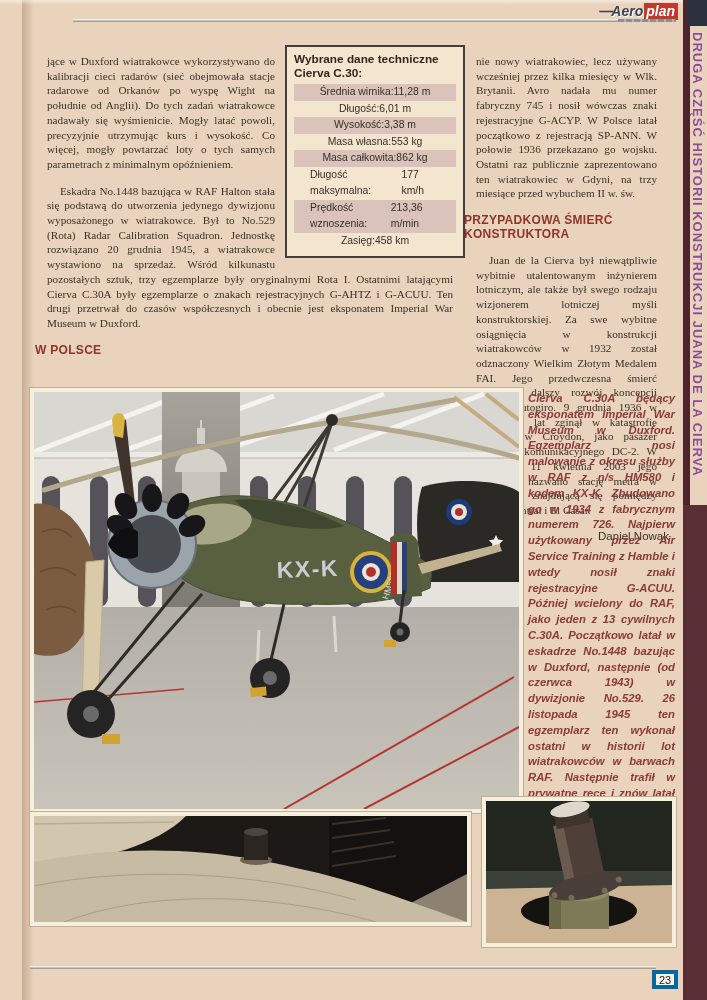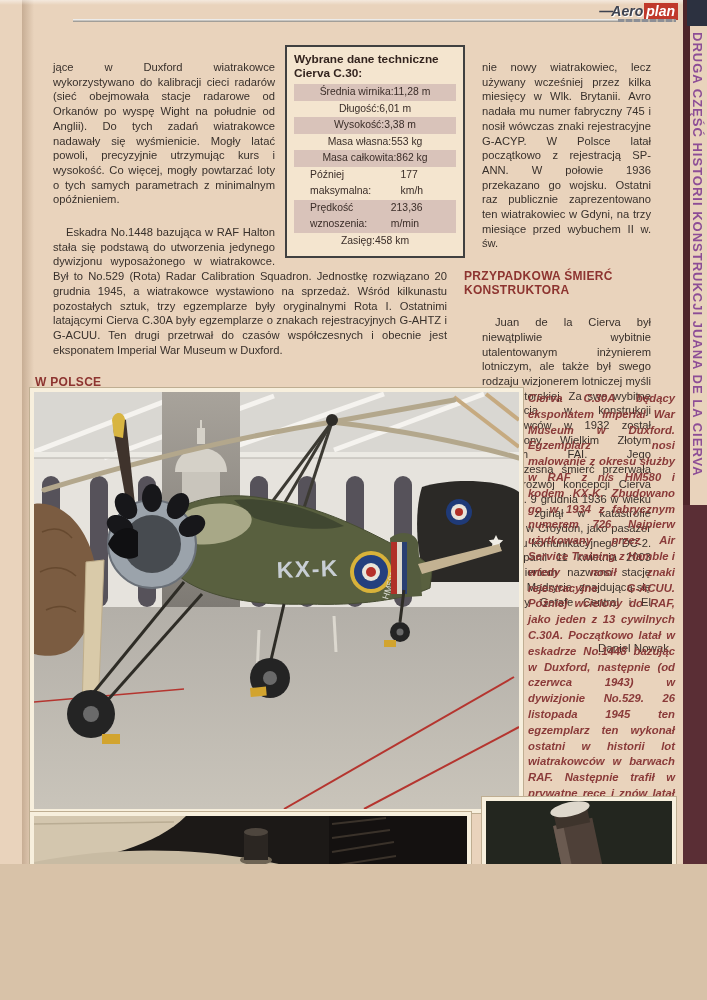--- a/index.html
+++ b/index.html
@@ -1,17 +1,17 @@
 <!DOCTYPE html>
 <html><head>
 <meta charset="utf-8">
 <style>
   html,body{margin:0;padding:0;background:#d8c2a8;}
   .page{
-    position:relative;width:707px;height:864px;margin:0 auto;
+    position:relative;width:707px;height:1000px;margin:0 auto;
     background:#e9d3bc;overflow:hidden;
     font-family:"Liberation Sans",sans-serif;
   }
   .edge-left{position:absolute;left:22px;top:0;width:12px;height:1000px;
     background:linear-gradient(to right,rgba(110,75,45,.28),rgba(110,75,45,0));}
   .edge-top{position:absolute;left:0;top:0;width:707px;height:5px;
     background:linear-gradient(to bottom,rgba(255,255,255,.5),rgba(255,255,255,0));}
 
   
   .rule-top{position:absolute;left:73px;top:19px;width:592px;height:3px;
@@ -29,21 +29,21 @@
   .sidebar-bar{position:absolute;left:0;top:0;width:7px;height:1000px;background:#4e252a;}
   .sidebar-square{position:absolute;left:4px;top:0;width:20px;height:26px;background:#2c3140;}
   .sidebar-title{position:absolute;left:7px;top:32px;height:480px;
     writing-mode:vertical-rl;font-weight:bold;font-size:13px;letter-spacing:1px;
     color:#8d4d96;white-space:nowrap;}
   .sidebar-bottom{position:absolute;left:0;top:505px;width:24px;height:495px;background:#5a2e35;}
 
   
   .left-area{position:absolute;left:35px;top:42px;width:430px;}
   .right-col{position:absolute;left:464px;top:42px;width:205px;}
-  p.body{margin:18px;font-size:11.2px;line-height:14.7px;text-align:justify;color:#38302b;}
+  p.body{margin:12px;font-size:11.2px;line-height:14.7px;text-align:justify;color:#38302b;font-family:Liberation Serif, serif;}
   p.indent{text-indent:13px;}
   h2.section{margin:10px 0 3px;font-size:12px;letter-spacing:.3px;color:#8d3430;}
   .author{margin-top:12px;font-size:11.5px;color:#38302b;text-align:right;}
 
   
   .spec-table{float:right;width:180px;margin:3px 0 8px 10px;border:2px solid #404040;
     background:#f4e5cf;padding:5px 7px 7px;box-sizing:border-box;}
   .spec-title{font-weight:bold;font-size:11.8px;color:#33241f;margin-bottom:4px;}
   .spec-row{display:flex;justify-content:center;font-size:10.4px;
     line-height:16.5px;color:#3a2d28;padding:0 16px;}
@@ -108,21 +108,21 @@
           </div>
         <div class="spec-row">
             <span>Masa własna:</span>
             <span>553 kg</span>
           </div>
         <div class="spec-row">
             <span>Masa całkowita:</span>
             <span>862 kg</span>
           </div>
         <div class="spec-row">
-            <span>Później maksymalna:</span>
+            <span>Długość maksymalna:</span>
             <span>177 km/h</span>
           </div>
         <div class="spec-row">
             <span>Prędkość wznoszenia:</span>
             <span>213,36 m/min</span>
           </div>
         <div class="spec-row">
             <span>Zasięg:</span>
             <span>458 km</span>
           </div>

